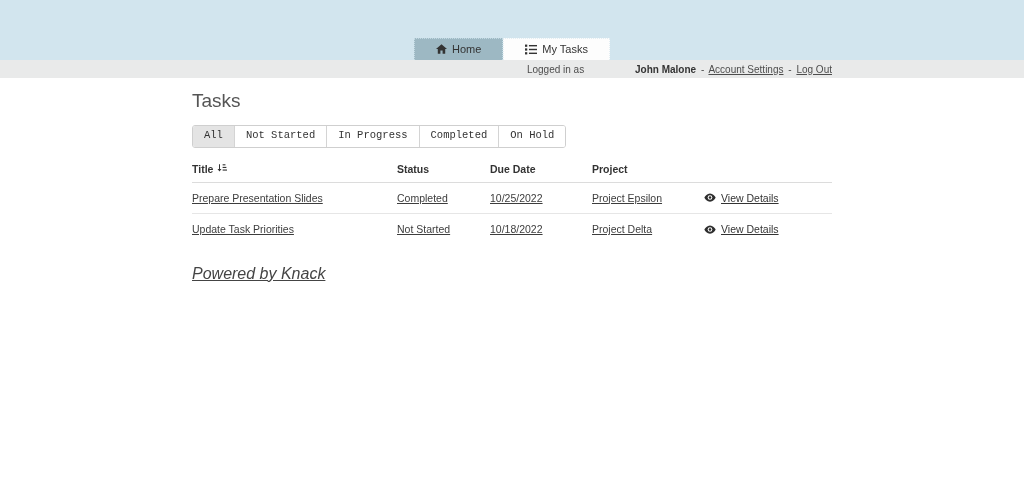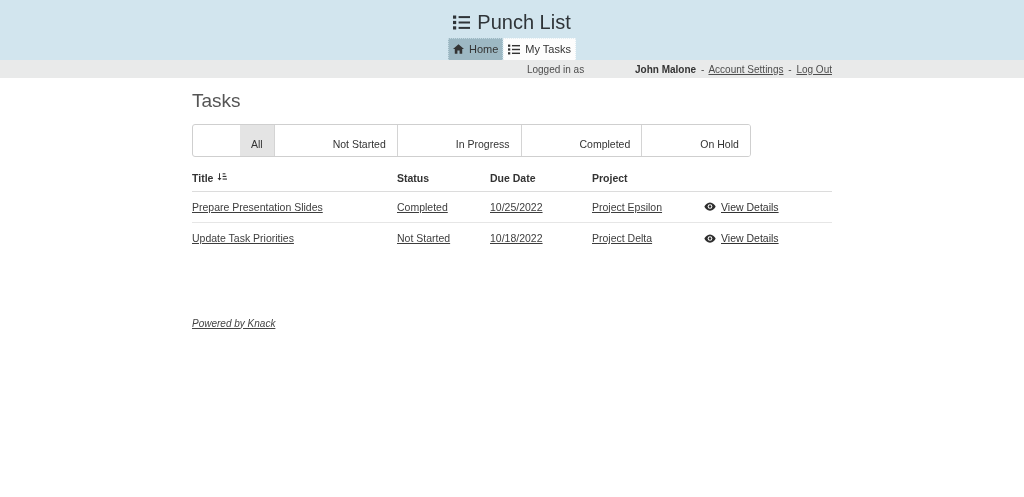--- a/index.html
+++ b/index.html
@@ -34,21 +34,21 @@
     bottom: 0;
     left: 0;
     right: 0;
     display: flex;
     justify-content: center;
   }
   .tab {
     display: inline-flex;
     align-items: center;
     gap: 5px;
-    padding: 4px 4px 5px;
+    padding: 4px 21px 5px;
     font-size: 11px;
     color: #333;
     background: #fdfdfd;
     border: 1px dotted #e3eef3;
     border-bottom: none;
     cursor: pointer;
   }
   .tab.active {
     background: #9db8c3;
     border-color: #c3d9e2;
@@ -92,30 +92,29 @@
   }
 
   .filter-group {
     display: inline-flex;
     border: 1px solid #cfcfcf;
     border-radius: 3px;
     overflow: hidden;
     background: #fff;
   }
   .filter-btn {
-    font-family: Liberation Sans, sans-serif;
+    font-family: Liberation Mono, monospace;
     font-size: 10.5px;
     color: #333;
     background: #fff;
     border: none;
     border-right: 1px solid #d4d4d4;
-    padding: 14px 11px 5px;
+    padding: 4px 11px 5px;
     cursor: pointer;
     line-height: 1.1;
-    margin-left: 47px;
   }
   .filter-btn:last-child { border-right: none; }
   .filter-btn.active { background: #e4e4e4; }
 
   .tasks-table {
     width: 100%;
     border-collapse: collapse;
     margin-top: 9px;
   }
   .tasks-table th {
@@ -155,47 +154,34 @@
   .view-link {
     color: #333;
     text-decoration: underline;
     cursor: pointer;
     font-size: 10.5px;
   }
   .eye-icon svg { display: block; }
 
   .powered {
     display: inline-block;
-    margin-top: 64px;
-    font-size: 10px;
+    margin-top: 20px;
+    font-size: 16px;
     font-style: italic;
     color: #444;
     text-decoration: underline;
     cursor: pointer;
   }
 </style>
 </head>
 <body>
 
 <div class="page">
 
   <header class="app-header">
-    <div class="app-title">
-      <span>
-        <svg width="17" height="15" viewBox="0 0 17 15" fill="#2f3438" xmlns="http://www.w3.org/2000/svg">
-          <rect x="0" y="0.5" width="3.2" height="3.2"></rect>
-            <rect x="5.6" y="1.1" width="11.4" height="2"></rect>
-          <rect x="0" y="5.9" width="3.2" height="3.2"></rect>
-            <rect x="5.6" y="6.5" width="11.4" height="2"></rect>
-          <rect x="0" y="11.3" width="3.2" height="3.2"></rect>
-            <rect x="5.6" y="11.9" width="11.4" height="2"></rect>
-        </svg>
-      </span>
-      <span>Punch List</span>
-    </div>
 
     <nav class="tabs">
       <div class="tab active">
         <span>
           <svg width="11" height="10" viewBox="0 0 16 14" fill="#333" xmlns="http://www.w3.org/2000/svg">
             <path d="M8 0 L16 7 H13.4 V14 H9.6 V9.2 H6.4 V14 H2.6 V7 H0 Z"></path>
           </svg>
         </span>
         <span>Home</span>
       </div>

